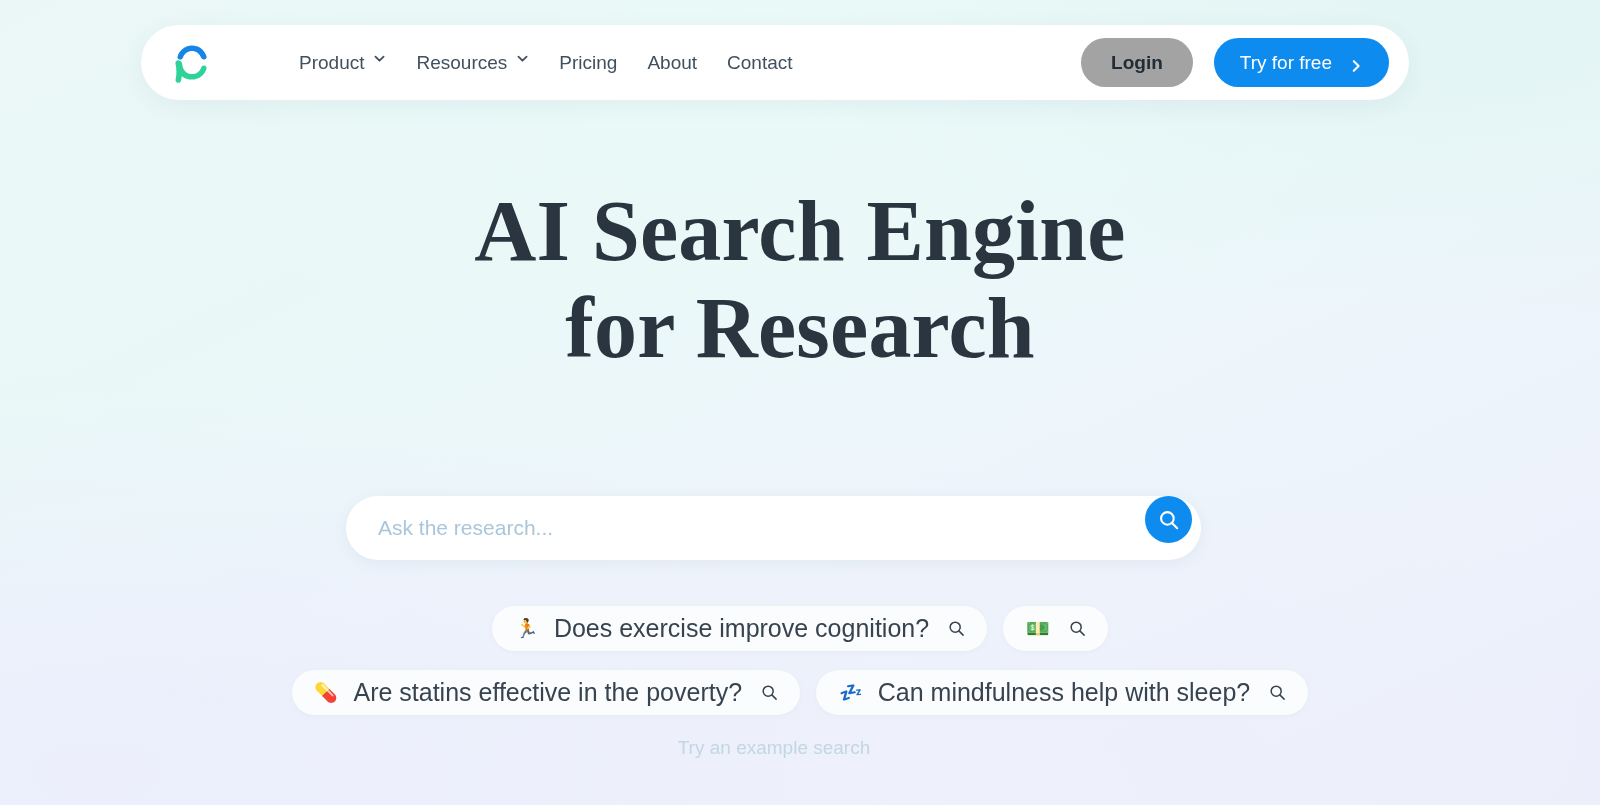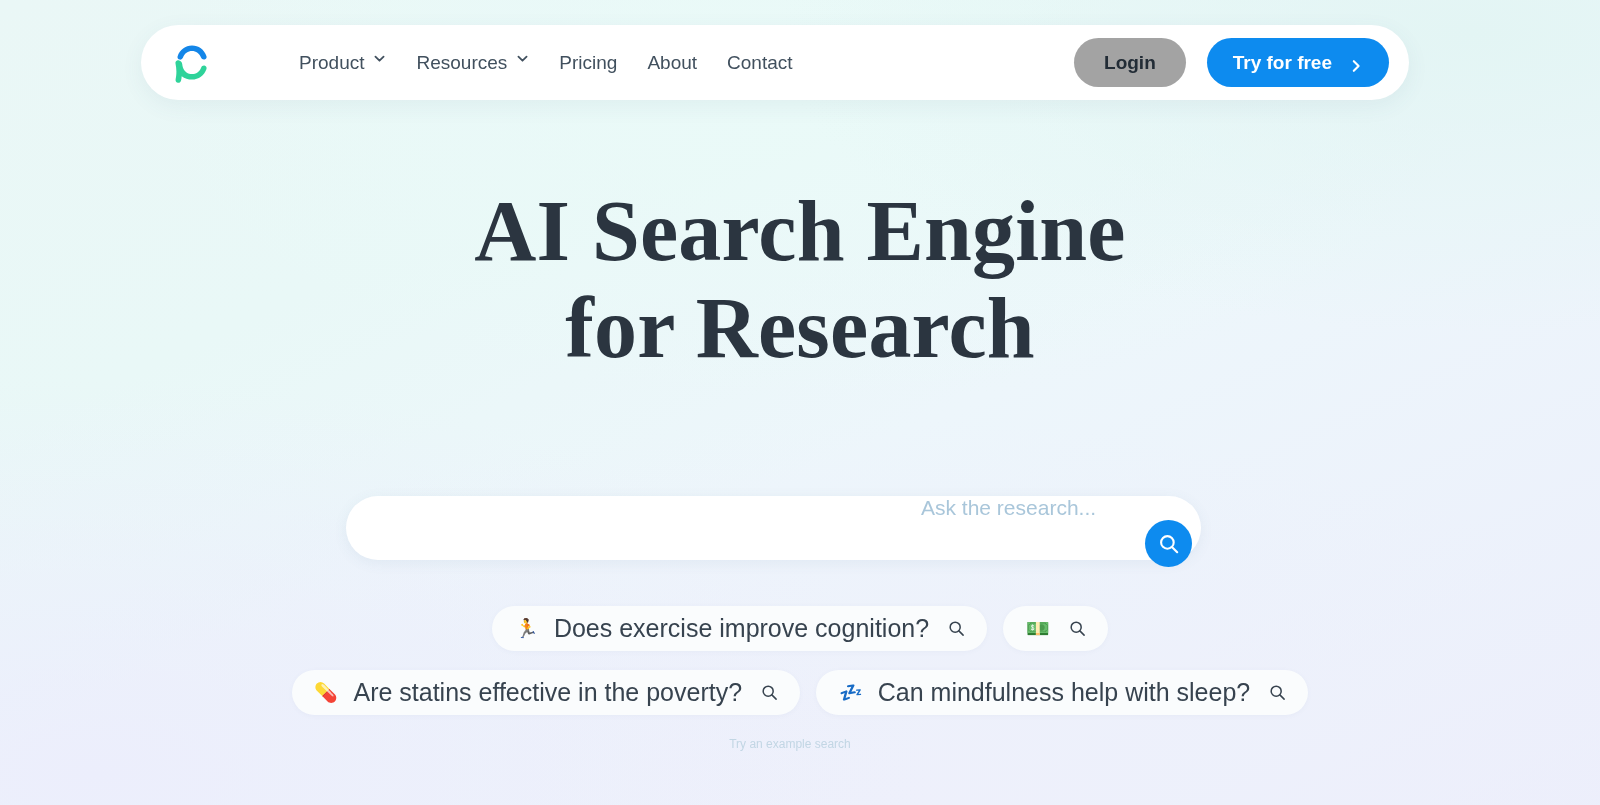--- a/index.html
+++ b/index.html
@@ -101,21 +101,21 @@
     cursor: pointer;
     white-space: nowrap;
   }
   .btn-try {
     background: #0d8bef;
     color: #ffffff;
     border: none;
     border-radius: 999px;
     font-family: inherit;
     font-size: 19px;
-    font-weight: 700;
+    font-weight: 400;
     height: 49px;
     padding: 0 26px;
     display: flex;
     align-items: center;
     gap: 17px;
     cursor: pointer;
     white-space: nowrap;
   }
   .btn-try .chev-r { width: 14px; height: 14px; display:block; }
 
@@ -150,23 +150,22 @@
     width: 855px;
     height: 64px;
   }
   .search-box {
     width: 100%;
     height: 64px;
     background: #ffffff;
     border-radius: 999px;
     box-shadow: 0 3px 14px rgba(80,110,140,0.08);
     display: flex;
-    align-items: flex-end;
+    align-items: flex-start;
     padding: 0 9px 0 32px;
-    flex-direction: column;
   }
   .search-input {
     flex: 1;
     border: none;
     outline: none;
     background: transparent;
     font-family: inherit;
     font-size: 21px;
     color: #2b3540;
     height: 100%;
@@ -221,24 +220,24 @@
   .chip-text {
     font-size: 25px;
     color: #37434f;
     white-space: nowrap;
   }
   .chip-mag { width: 17px; height: 17px; flex: none; display: block; margin-left: 4px; }
 
   .try-note {
     position: absolute;
     top: 737px;
-    left: 16px;
+    left: 0;
     width: 1548px;
     text-align: center;
-    font-size: 12px;
+    font-size: 19px;
     color: #c2d6e4;
   }
 </style>
 </head>
 <body>
 
 <div class="header-wrap">
   <div class="navbar">
 
     <div class="brand">

